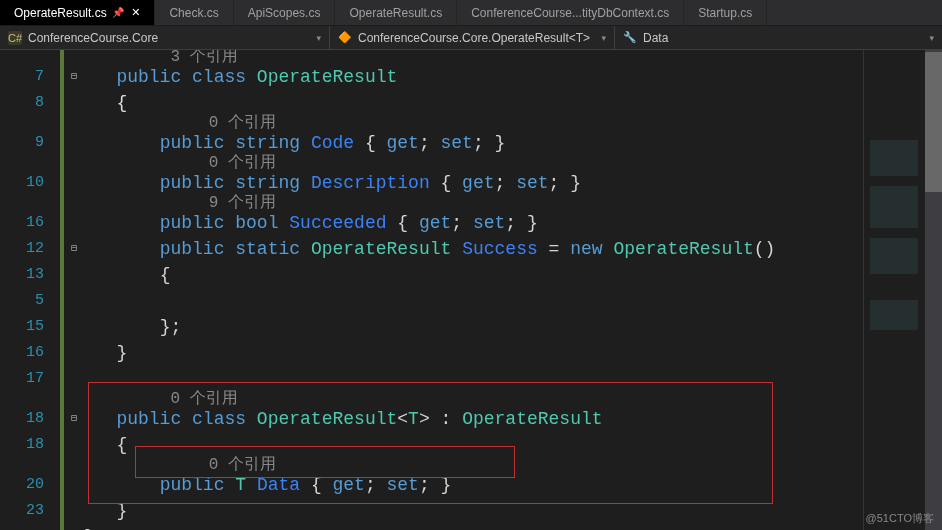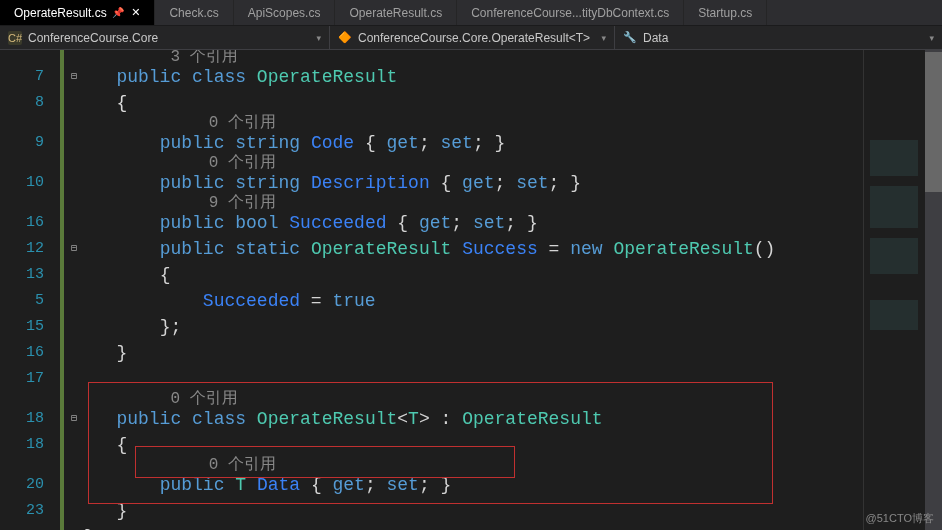--- a/index.html
+++ b/index.html
@@ -269,21 +269,20 @@
     <div class="line">
         <div class="ln">13</div>
         <div class="marker"></div>
         <div class="fold"></div>
         <div class="code">       <span>{</span></div>
       </div>
     <div class="line">
         <div class="ln">5</div>
         <div class="marker"></div>
         <div class="fold"></div>
-        <div class="code">           <span class="ident">Succeeded</span><span> = </span><span class="kw">true</span></div>
       </div>
     <div class="line">
         <div class="ln">15</div>
         <div class="marker"></div>
         <div class="fold"></div>
         <div class="code">       <span>};</span></div>
       </div>
     <div class="line">
         <div class="ln">16</div>
         <div class="marker"></div>

